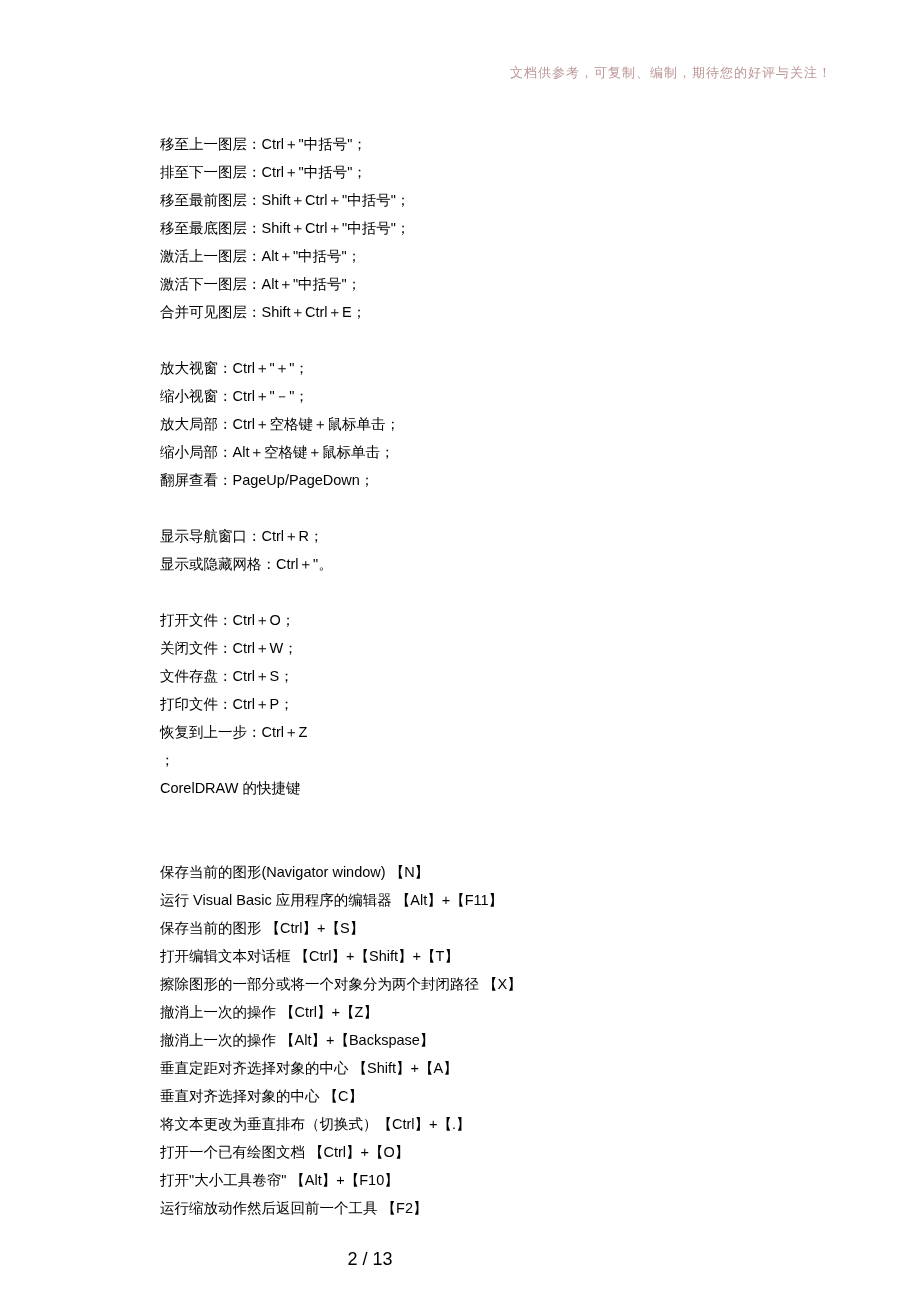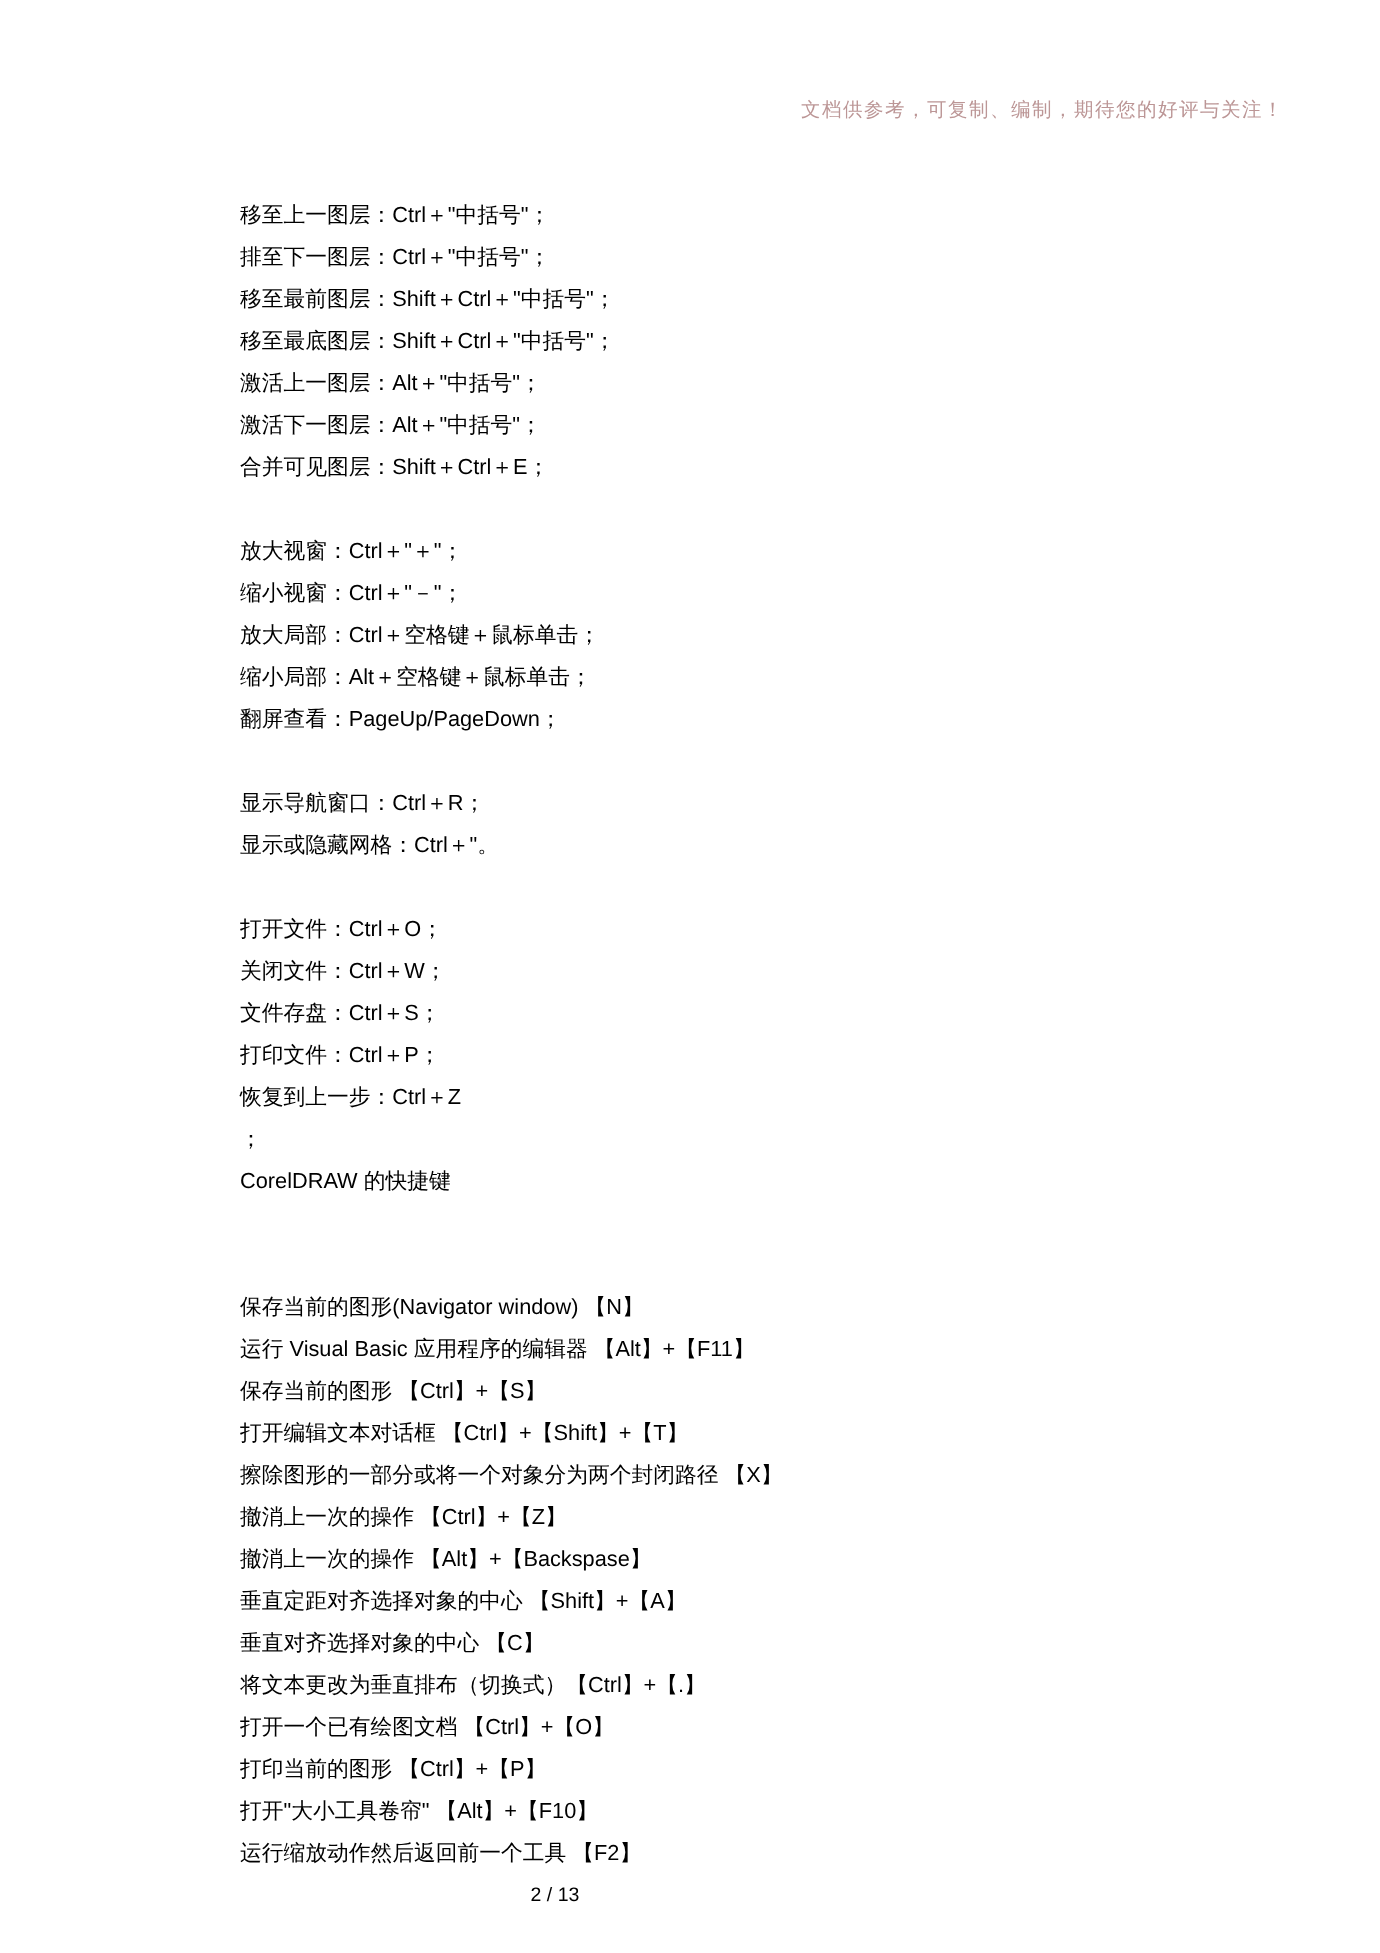--- a/index.html
+++ b/index.html
@@ -1,19 +1,19 @@
 <!DOCTYPE html>
 <html><head>
 <meta charset="utf-8">
 <style>
 *{margin:0;padding:0;box-sizing:border-box}
 body{width:920px;height:1302px;background:#fff;font-family:"SimSun","Microsoft YaHei",Arial,sans-serif;color:#000;position:relative}
-.header{position:absolute;top:64px;right:64px;font-size:13px;color:#bc9696;letter-spacing:1px}
+.header{position:absolute;top:64px;right:88px;font-size:13px;color:#bc9696;letter-spacing:1px}
 .content{position:absolute;top:130px;left:160px;width:630px;font-size:14.5px;line-height:28px}
-.footer{position:absolute;bottom:32px;left:0;width:740px;text-align:center;font-size:13px}
+.footer{position:absolute;bottom:32px;left:0;width:740px;text-align:center;font-size:18px}
 </style>
 </head>
 <body>
 
 <div class="header">文档供参考，可复制、编制，期待您的好评与关注！</div>
 
 <div class="content">
 <div>移至上一图层：Ctrl＋"中括号"；</div>
 <div>排至下一图层：Ctrl＋"中括号"；</div>
 <div>移至最前图层：Shift＋Ctrl＋"中括号"；</div>
@@ -44,18 +44,17 @@
 <div>运行 Visual Basic 应用程序的编辑器 【Alt】+【F11】</div>
 <div>保存当前的图形 【Ctrl】+【S】</div>
 <div>打开编辑文本对话框 【Ctrl】+【Shift】+【T】</div>
 <div>擦除图形的一部分或将一个对象分为两个封闭路径 【X】</div>
 <div>撤消上一次的操作 【Ctrl】+【Z】</div>
 <div>撤消上一次的操作 【Alt】+【Backspase】</div>
 <div>垂直定距对齐选择对象的中心 【Shift】+【A】</div>
 <div>垂直对齐选择对象的中心 【C】</div>
 <div>将文本更改为垂直排布（切换式）【Ctrl】+【.】</div>
 <div>打开一个已有绘图文档 【Ctrl】+【O】</div>
-<div>打印当前的图形 【Ctrl】+【P】</div>
 <div>打开"大小工具卷帘" 【Alt】+【F10】</div>
 <div>运行缩放动作然后返回前一个工具 【F2】</div>
 </div>
 
 <div class="footer">2  / 13</div>
 
 </body></html>

